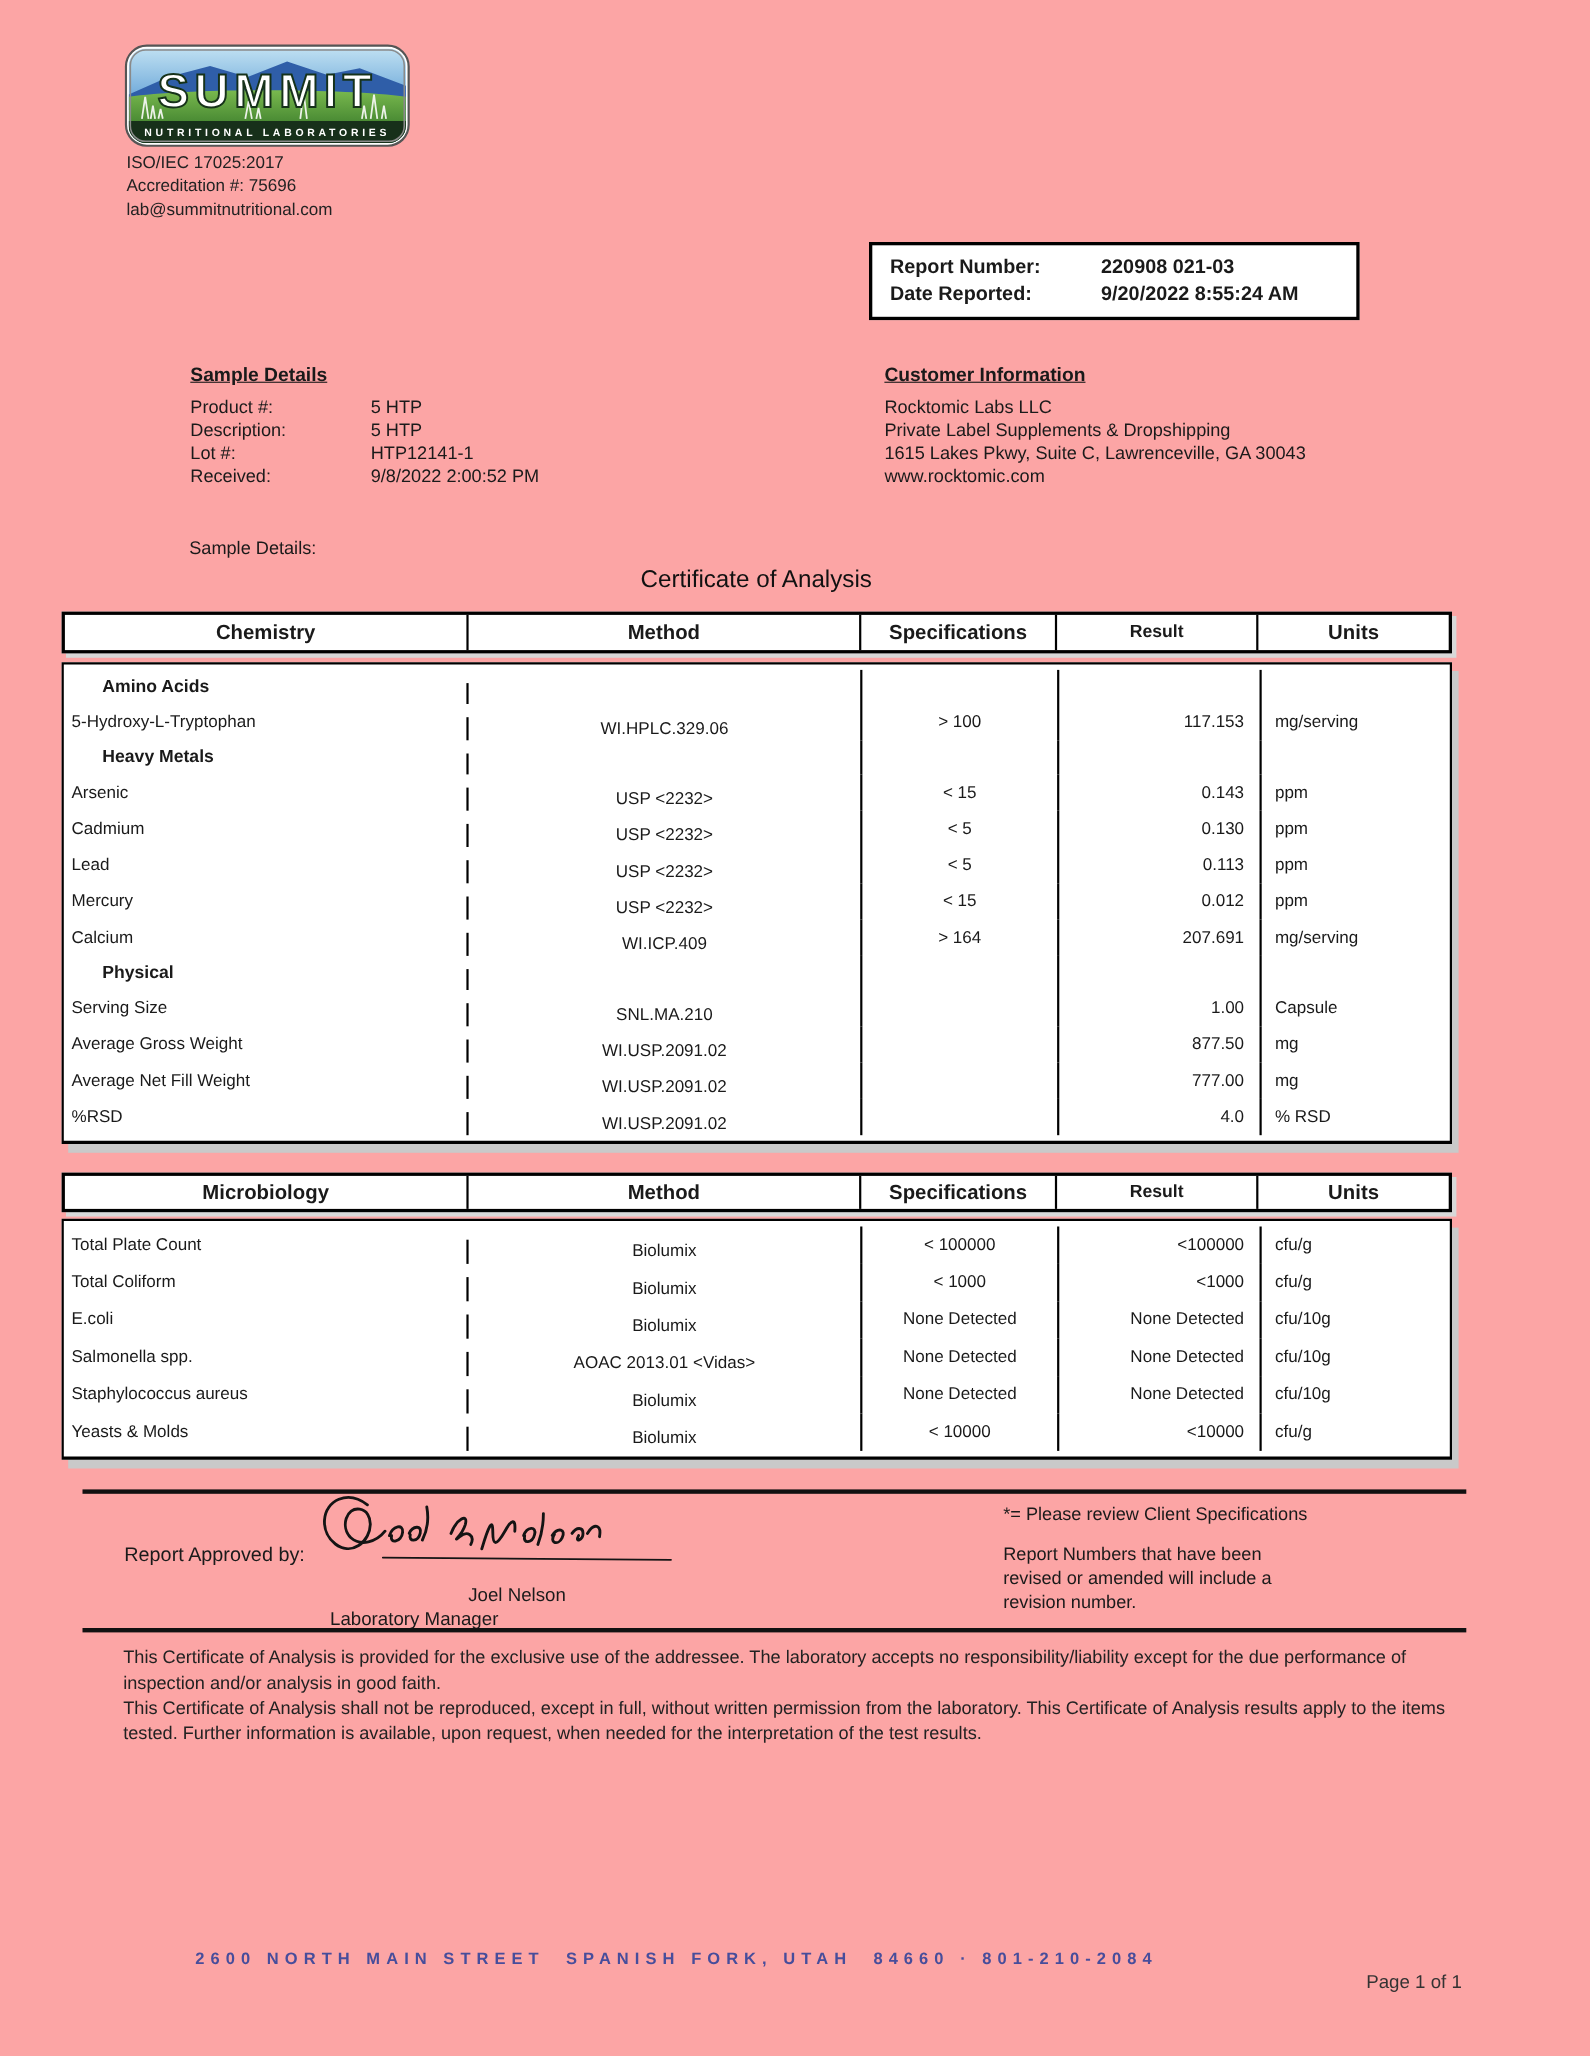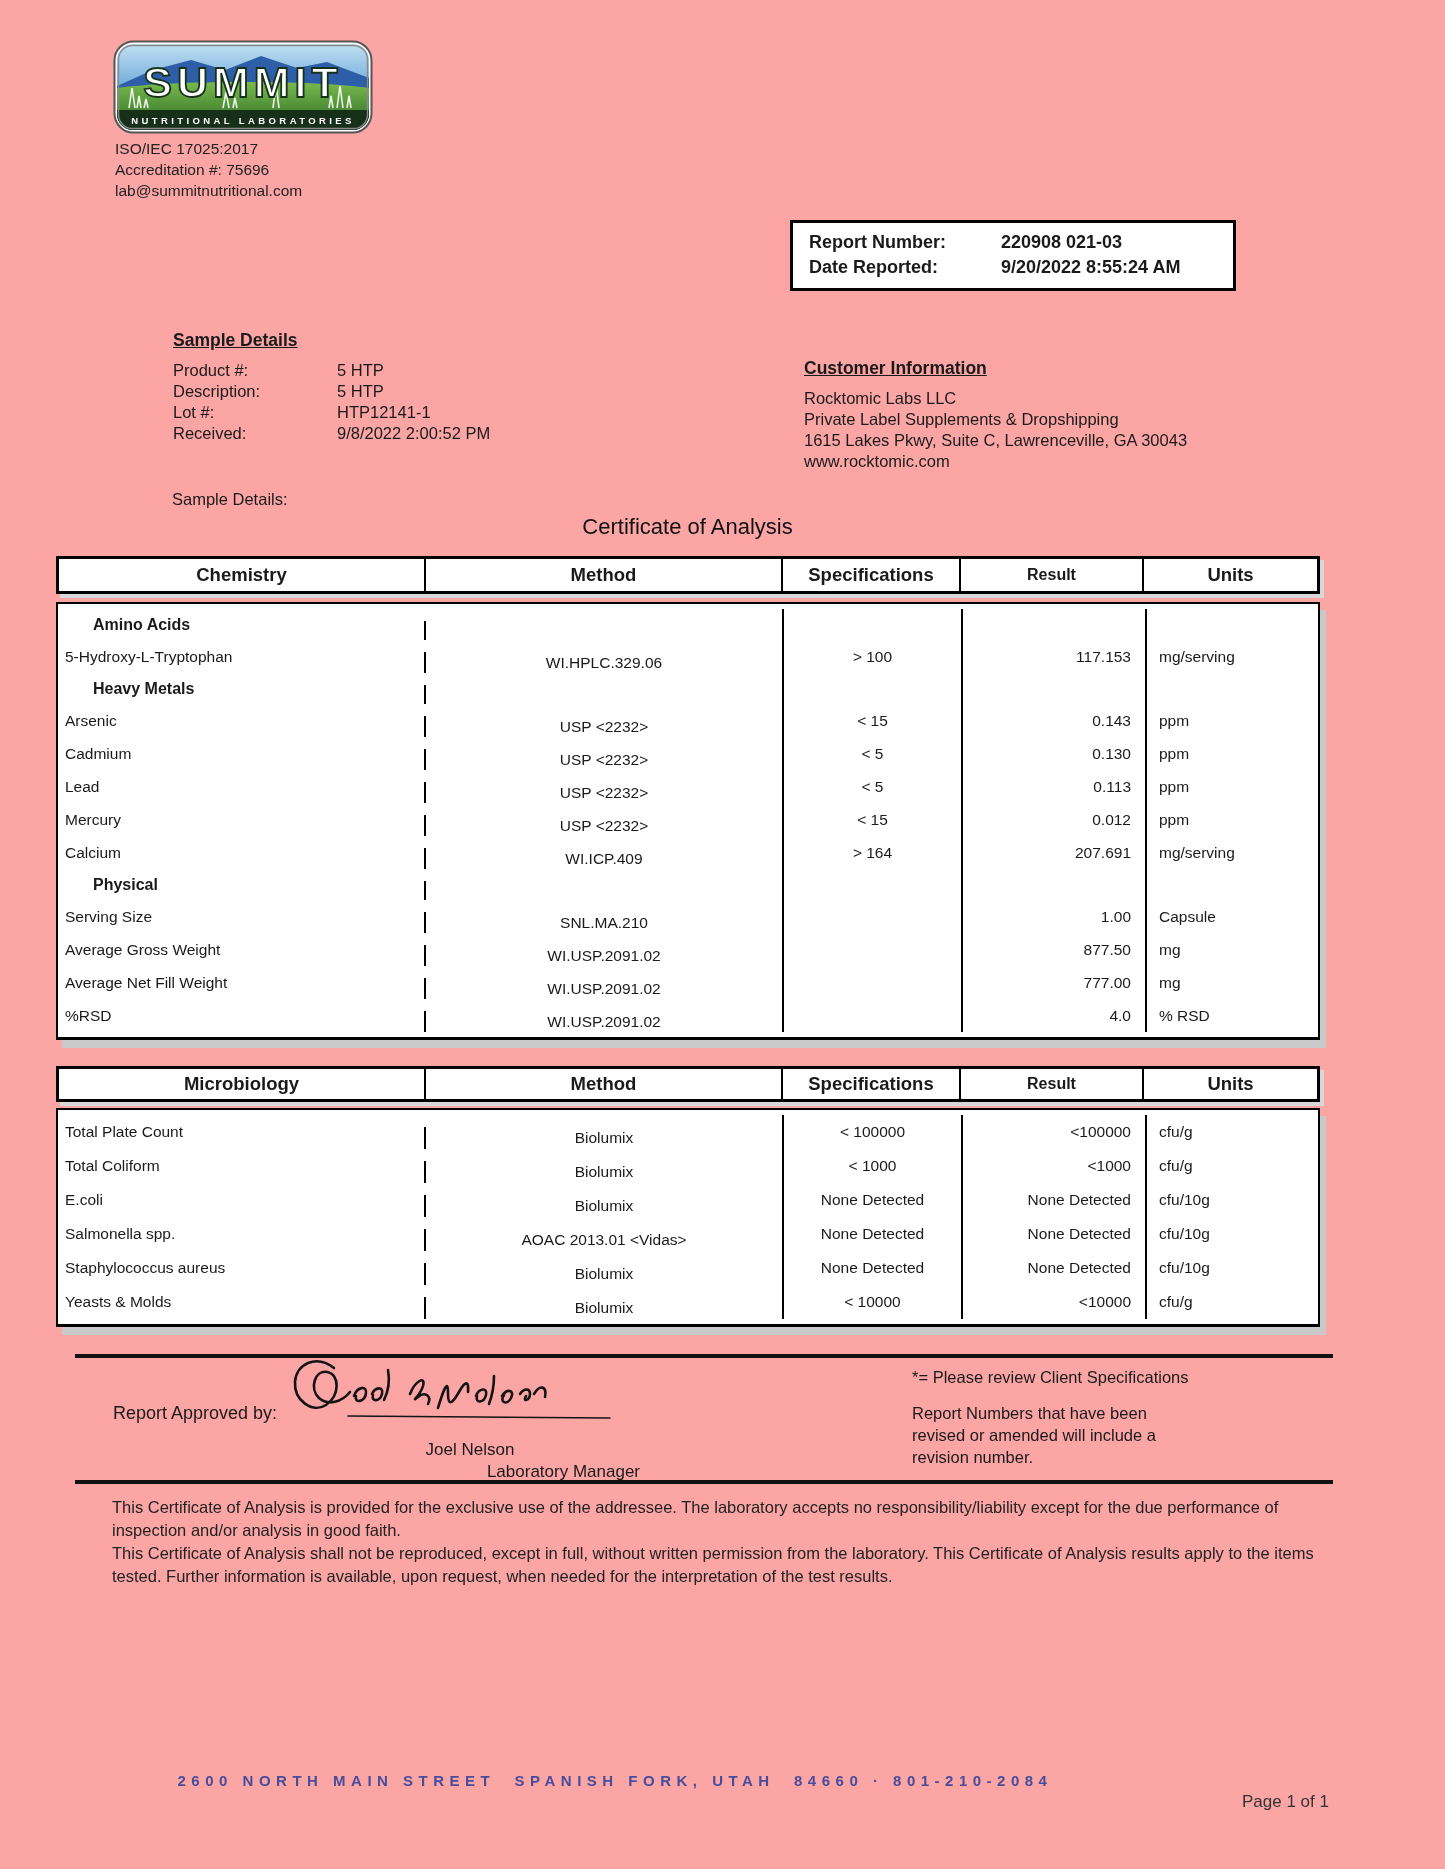--- a/index.html
+++ b/index.html
@@ -12,21 +12,21 @@
 
   
   .report-box{left:790px;top:220px;width:446px;border:3px solid #000;box-sizing:border-box;
               padding:7px 10px 8px 16px;background:#fff;}
   .report-row{display:flex;font-size:18px;font-weight:bold;line-height:25px;}
   .report-row .lbl{width:192px;}
 
   
   .info-heading{font-size:17.5px;font-weight:bold;text-decoration:underline;}
   .sample-block{left:173px;top:330px;font-size:16.5px;}
-  .customer-block{left:804px;top:330px;font-size:16.5px;margin-top:28px;}
+  .customer-block{left:804px;top:330px;font-size:16.5px;}
   .kv{display:flex;line-height:21px;}
   .kv .lbl{width:164px;}
   .info-lines div{line-height:21px;}
   .info-body{margin-top:9px;}
 
   .sample-extra{left:172px;top:490px;font-size:16.5px;}
 
   .doc-title{left:55px;top:514px;width:1265px;text-align:center;font-size:22px;color:#111;}
 
   
@@ -50,21 +50,21 @@
   .c3{justify-content:center;border-left:2px solid #000;}
   .c4{justify-content:flex-end;padding-right:14px;border-left:2px solid #000;}
   .c5{padding-left:12px;border-left:2px solid #000;}
 
   .rule{left:75px;width:1258px;height:4px;background:#111;}
 
   
   .approval-label{left:113px;top:1403px;font-size:18px;}
   .sig-svg{left:288px;top:1352px;}
   .sig-name{left:300px;top:1440px;width:340px;text-align:center;font-size:17px;}
-  .sig-role{left:300px;top:1462px;width:340px;text-align:right;font-size:17px;}
+  .sig-role{left:300px;top:1462px;width:340px;text-align:left;font-size:17px;}
   .note-star{left:912px;top:1368px;font-size:16.5px;}
   .note-revision{left:912px;top:1402px;width:252px;font-size:16.5px;line-height:22px;}
 
   .disclaimer{left:112px;top:1496px;width:1232px;font-size:16.5px;line-height:23px;color:#222;}
   .disclaimer p{margin:0;}
 
   .footer-address{left:55px;top:1772px;width:1120px;text-align:center;font-size:15px;font-weight:bold;
                   letter-spacing:5.5px;color:#474d9b;text-transform:uppercase;white-space:pre;}
   .footer-page{left:1242px;top:1792px;font-size:17px;color:#333;}
 </style>

